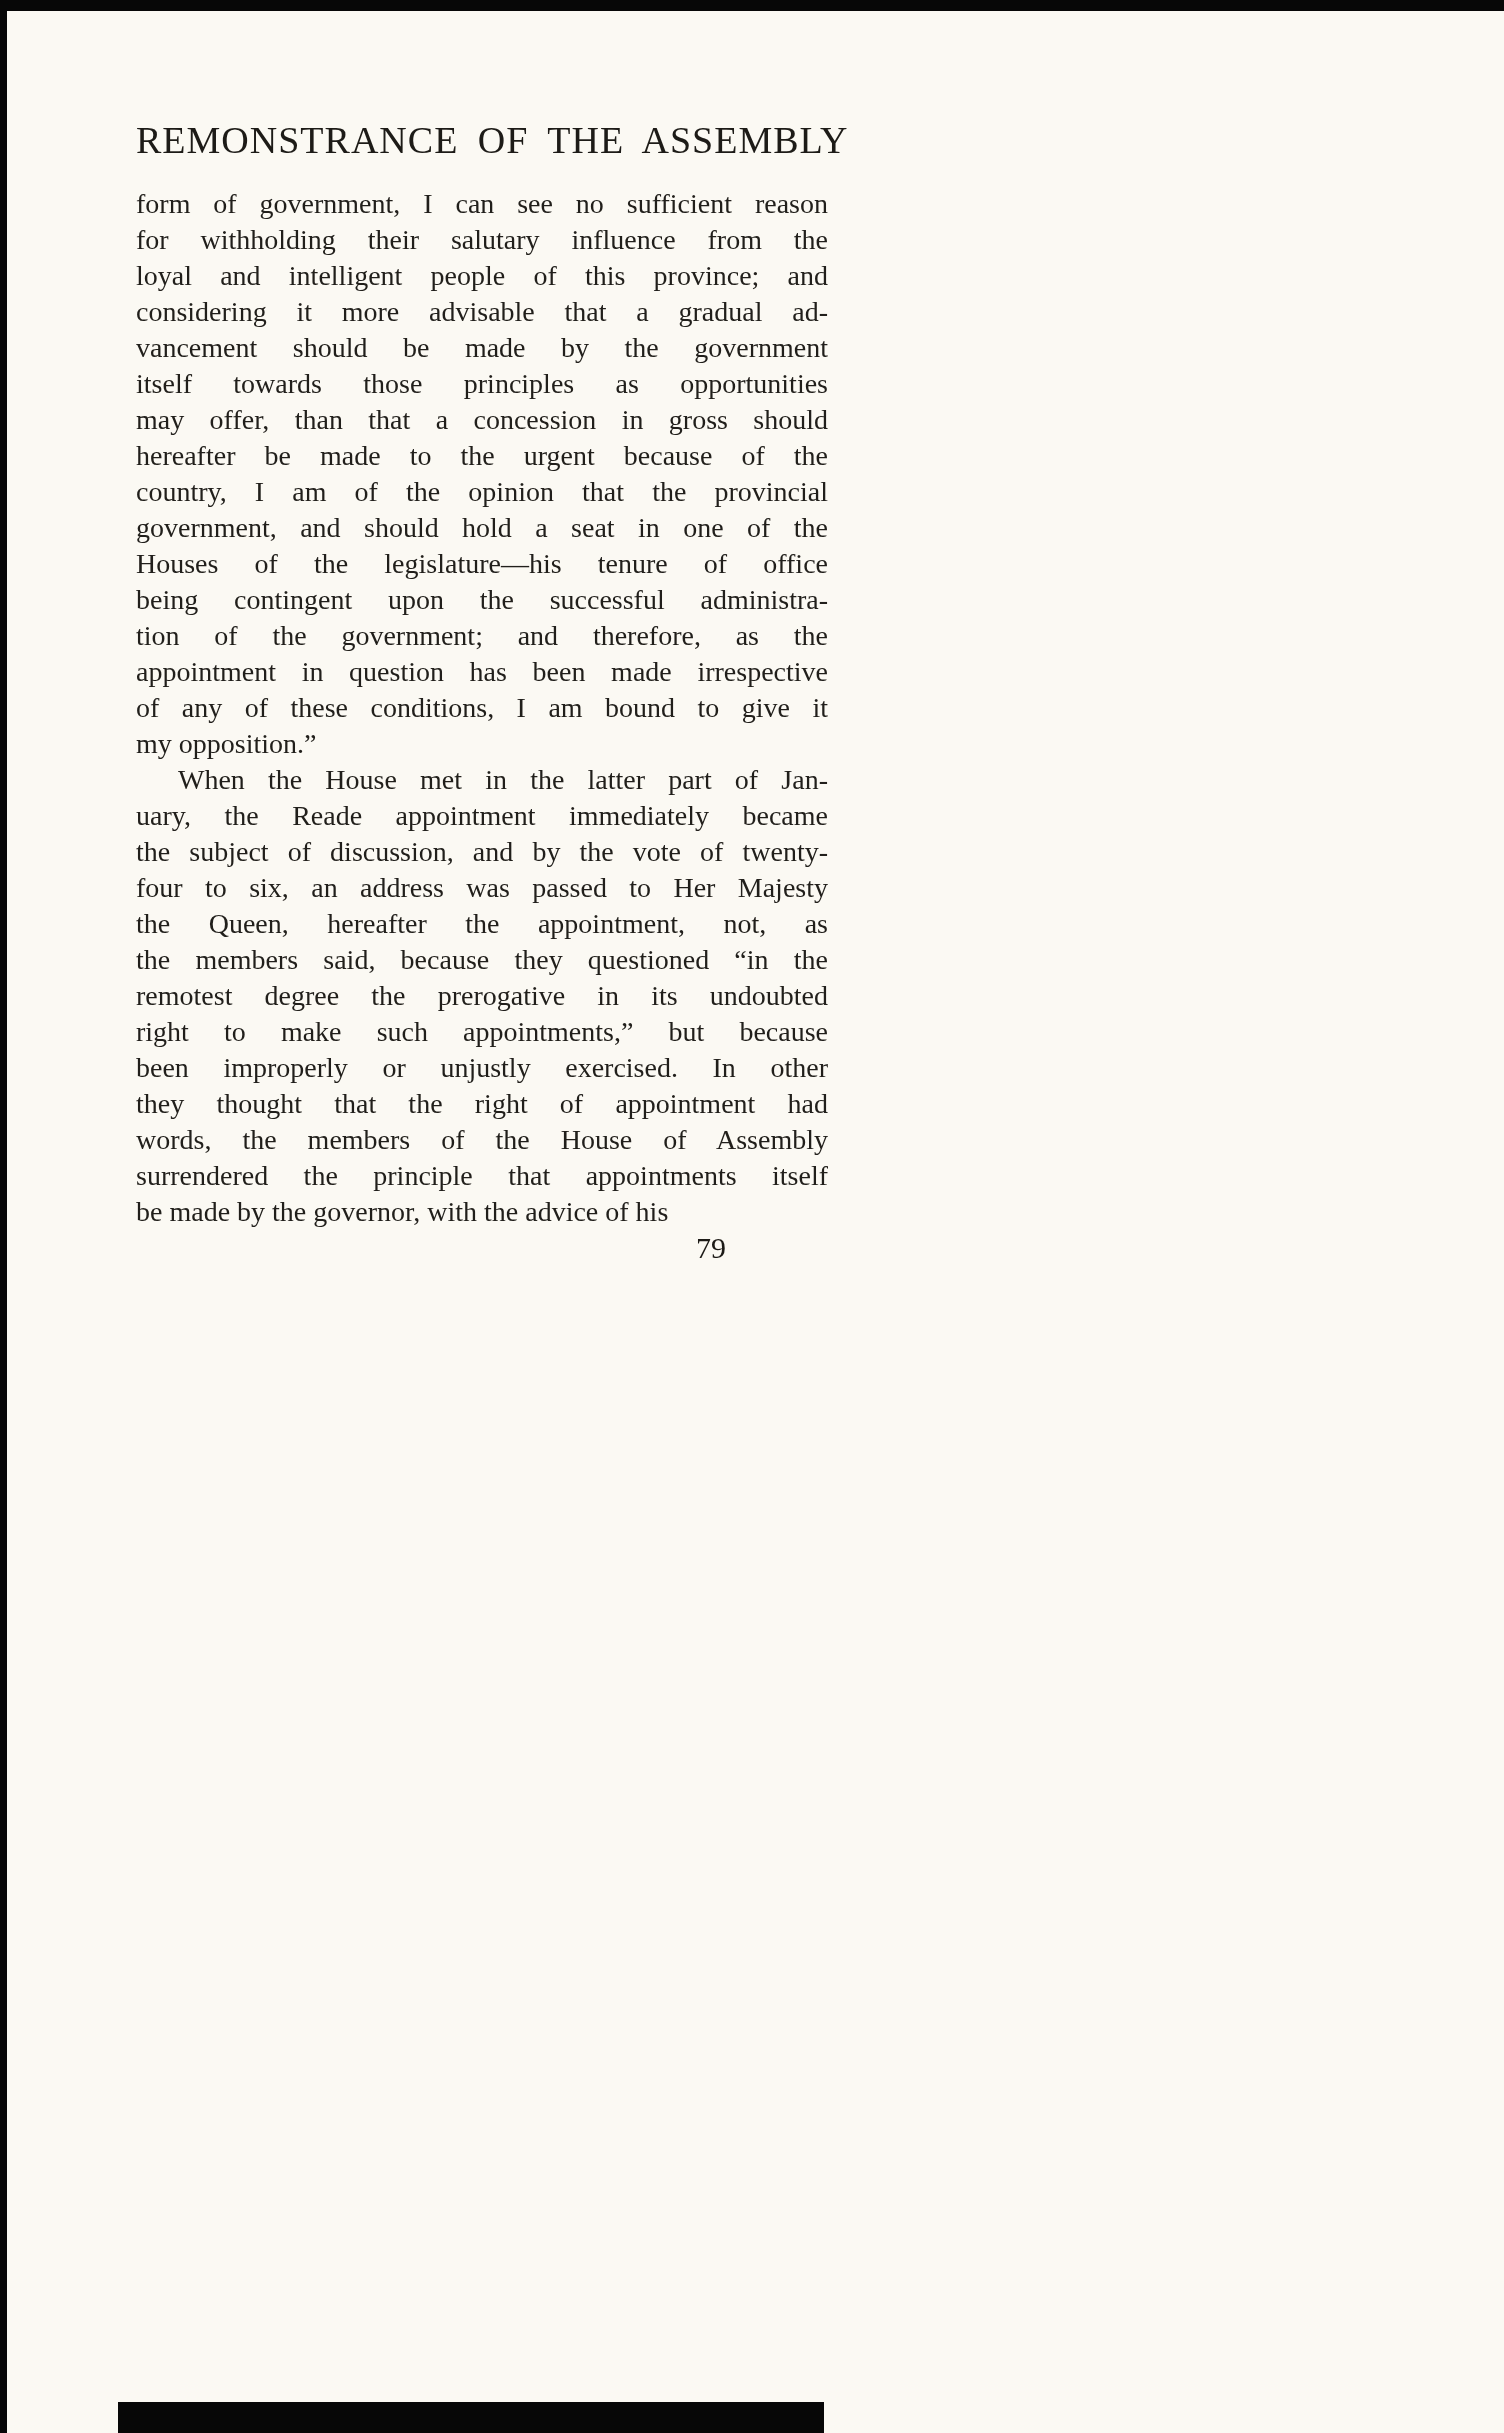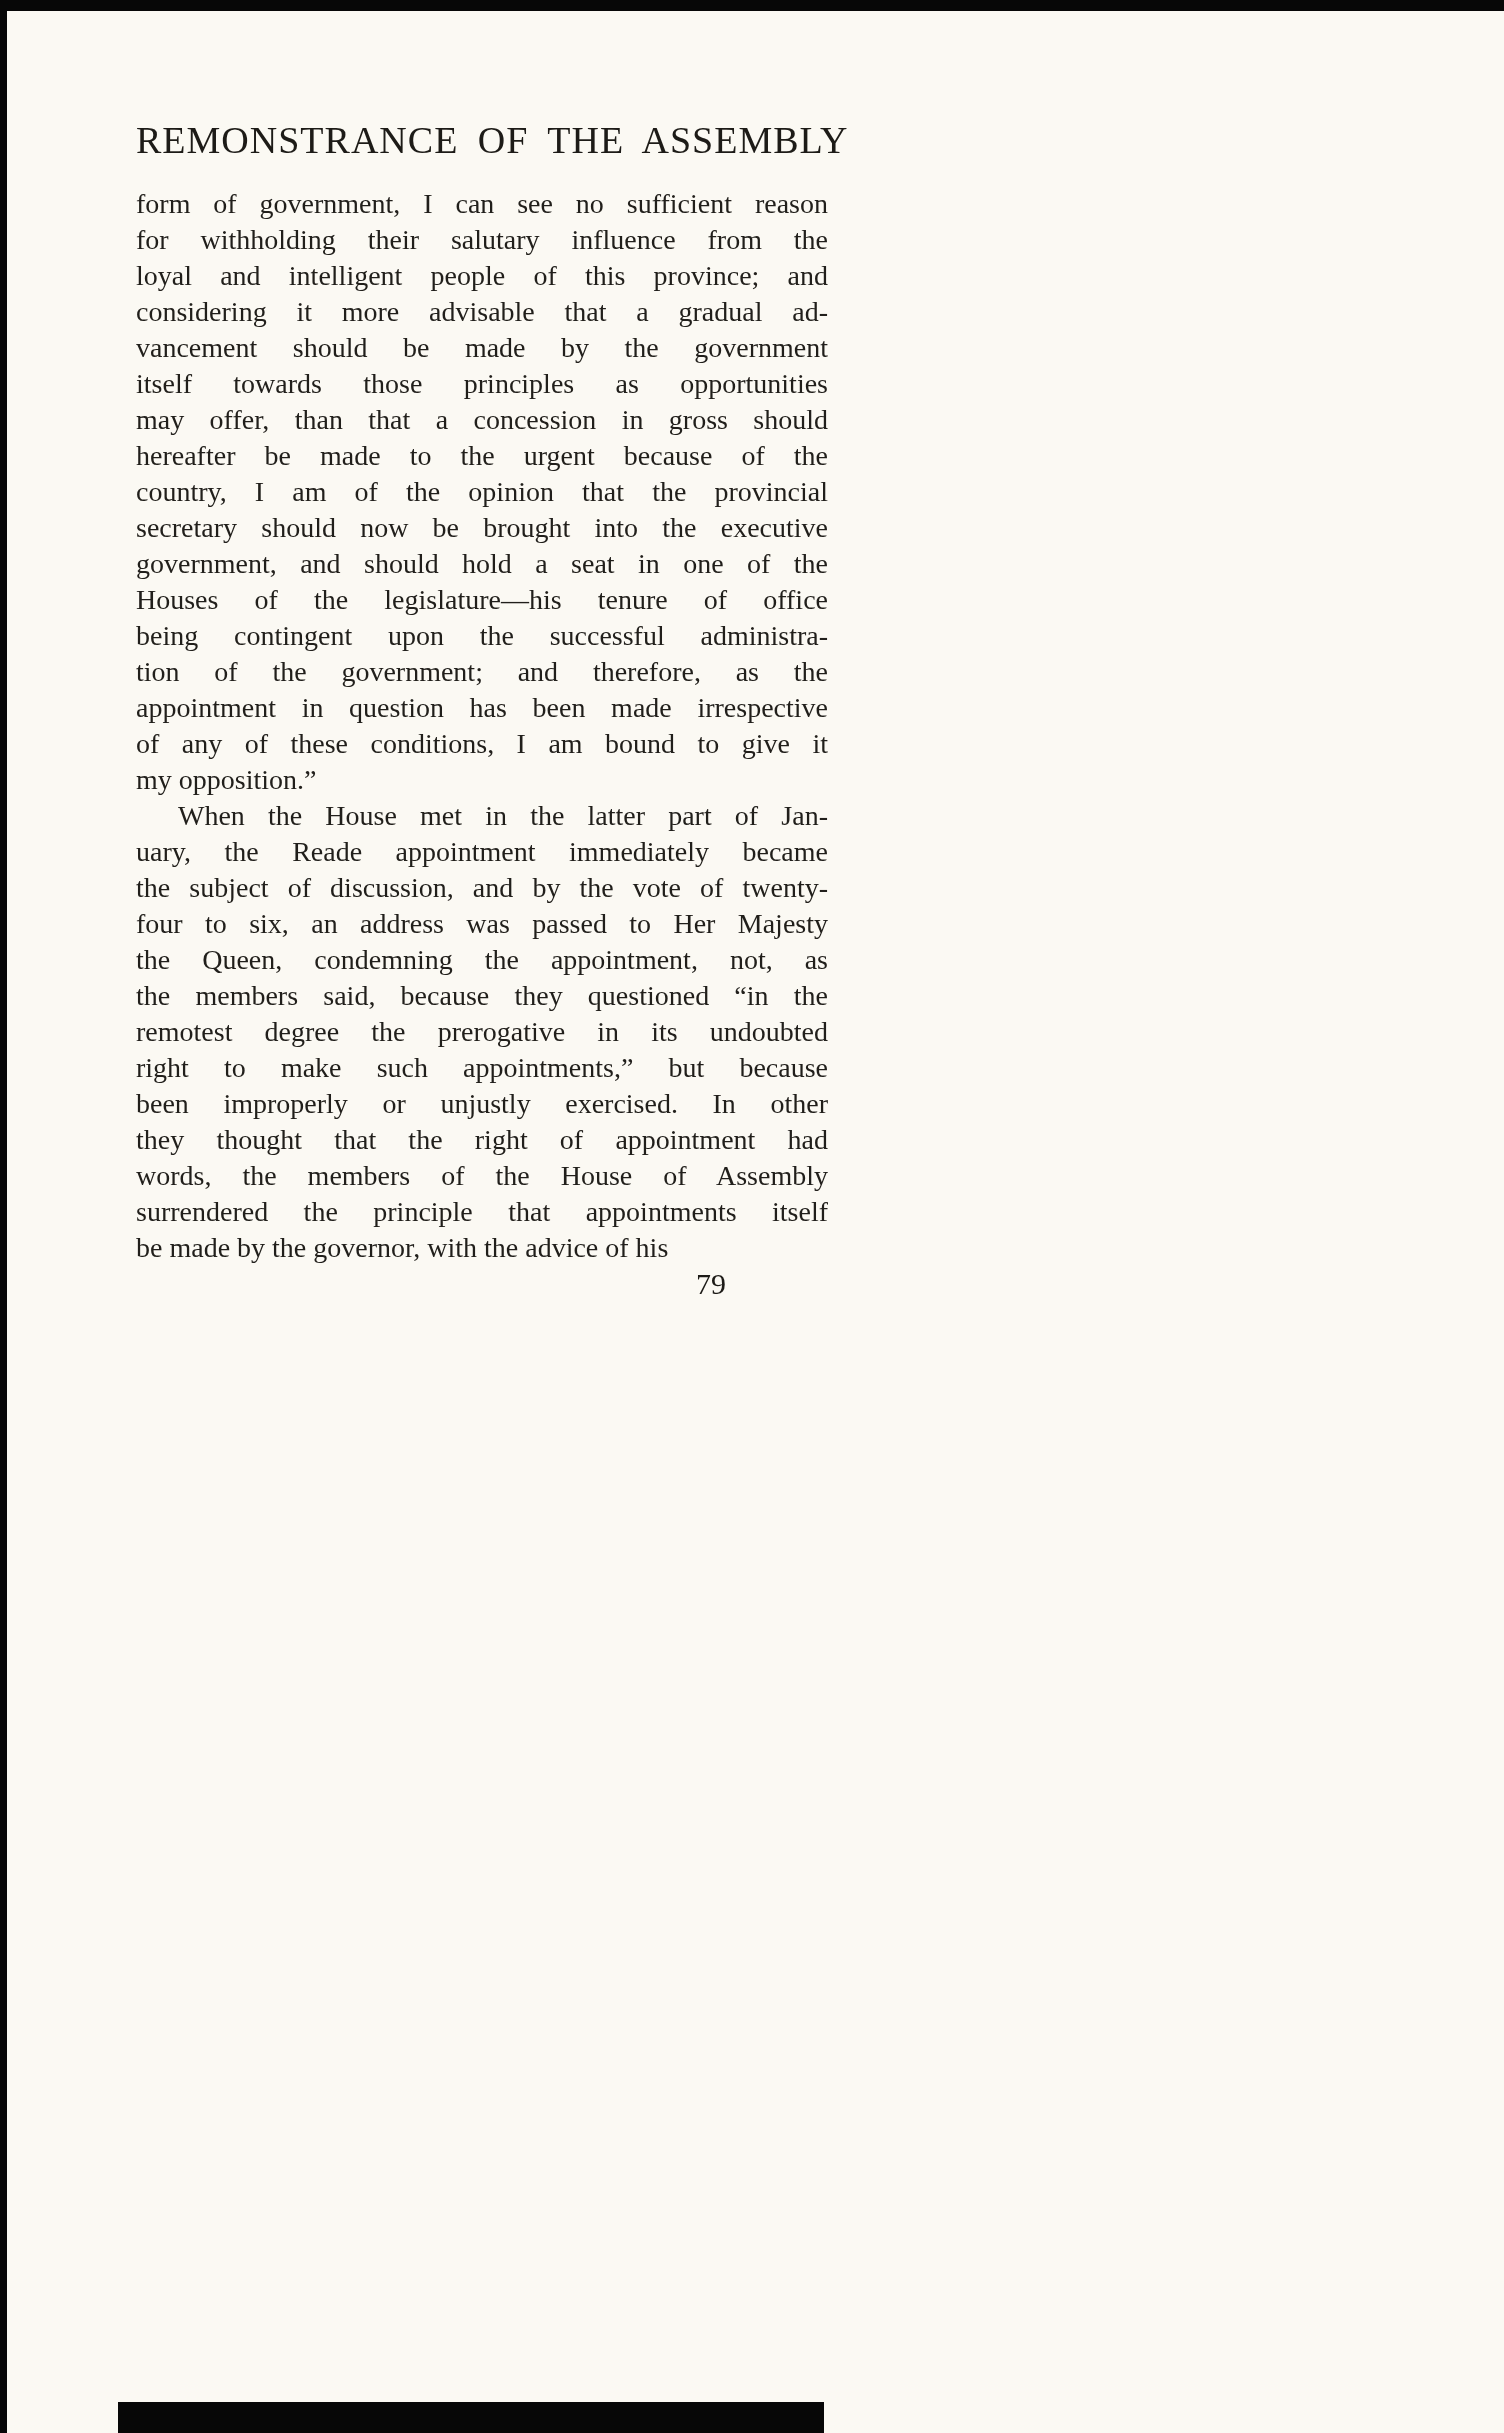--- a/index.html
+++ b/index.html
@@ -68,36 +68,35 @@
     <div class="paragraph">
       <div class="line">form of government, I can see no sufficient reason</div>
       <div class="line">for withholding their salutary influence from the</div>
       <div class="line">loyal and intelligent people of this province; and</div>
       <div class="line">considering it more advisable that a gradual ad-</div>
       <div class="line">vancement should be made by the government</div>
       <div class="line">itself towards those principles as opportunities</div>
       <div class="line">may offer, than that a concession in gross should</div>
       <div class="line">hereafter be made to the urgent because of the</div>
       <div class="line">country, I am of the opinion that the provincial</div>
-      <div class="line">secretary should now be brought into the executive</div>
       <div class="line">government, and should hold a seat in one of the</div>
       <div class="line">Houses of the legislature—his tenure of office</div>
       <div class="line">being contingent upon the successful administra-</div>
       <div class="line">tion of the government; and therefore, as the</div>
       <div class="line">appointment in question has been made irrespective</div>
       <div class="line">of any of these conditions, I am bound to give it</div>
       <div class="line last">my opposition.”</div>
     </div>
 
     <div class="paragraph">
       <div class="line indent">When the House met in the latter part of Jan-</div>
       <div class="line">uary, the Reade appointment immediately became</div>
       <div class="line">the subject of discussion, and by the vote of twenty-</div>
       <div class="line">four to six, an address was passed to Her Majesty</div>
-      <div class="line">the Queen, condemning the appointment, not, as</div>
+      <div class="line">the Queen, hereafter the appointment, not, as</div>
       <div class="line">the members said, because they questioned “in the</div>
       <div class="line">remotest degree the prerogative in its undoubted</div>
       <div class="line">right to make such appointments,” but because</div>
       <div class="line">been improperly or unjustly exercised. In other</div>
       <div class="line">they thought that the right of appointment had</div>
       <div class="line">words, the members of the House of Assembly</div>
       <div class="line">surrendered the principle that appointments itself</div>
       <div class="line last">be made by the governor, with the advice of his</div>
     </div>
 

